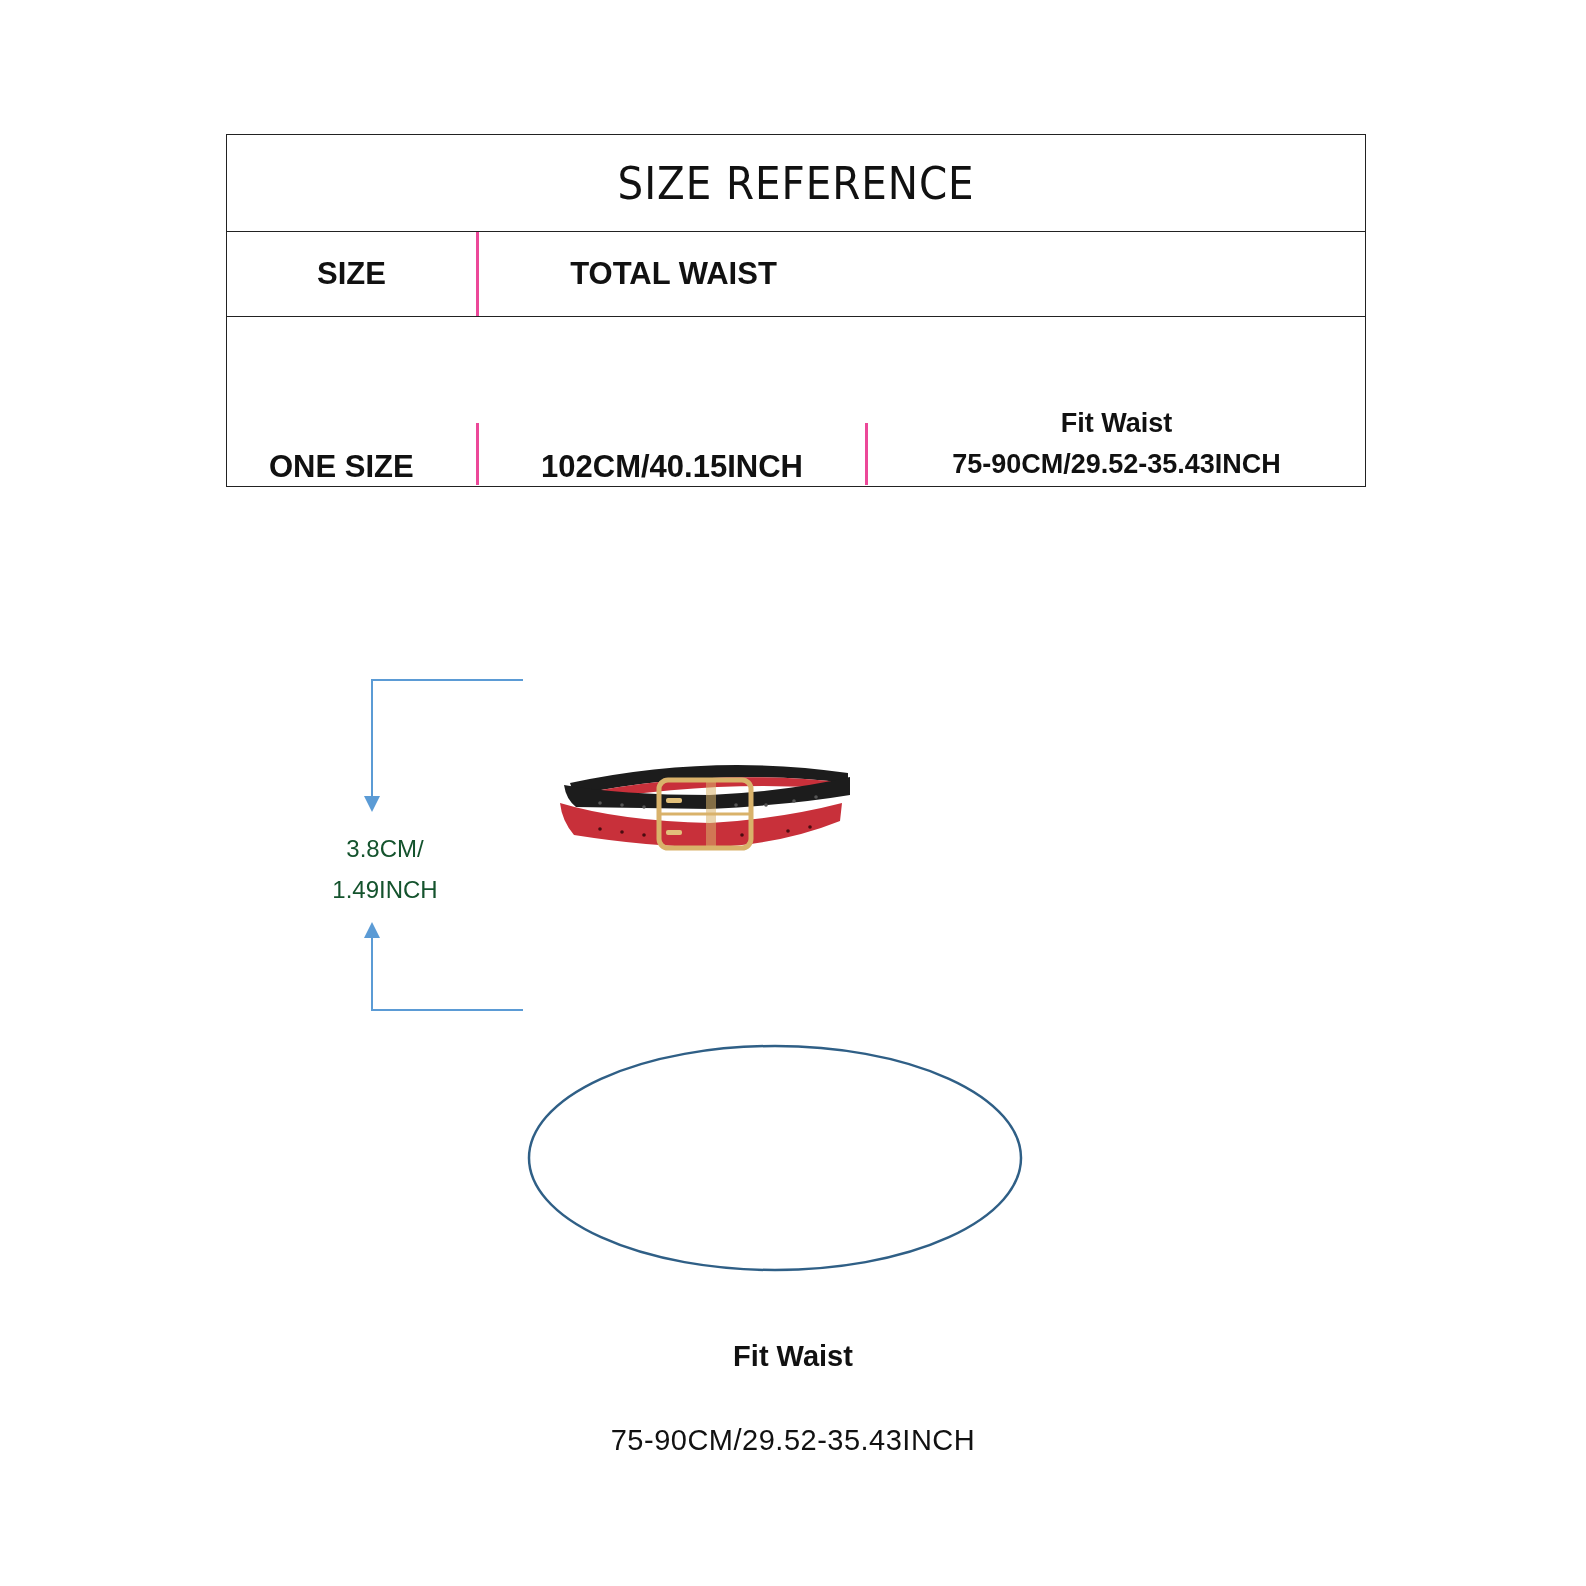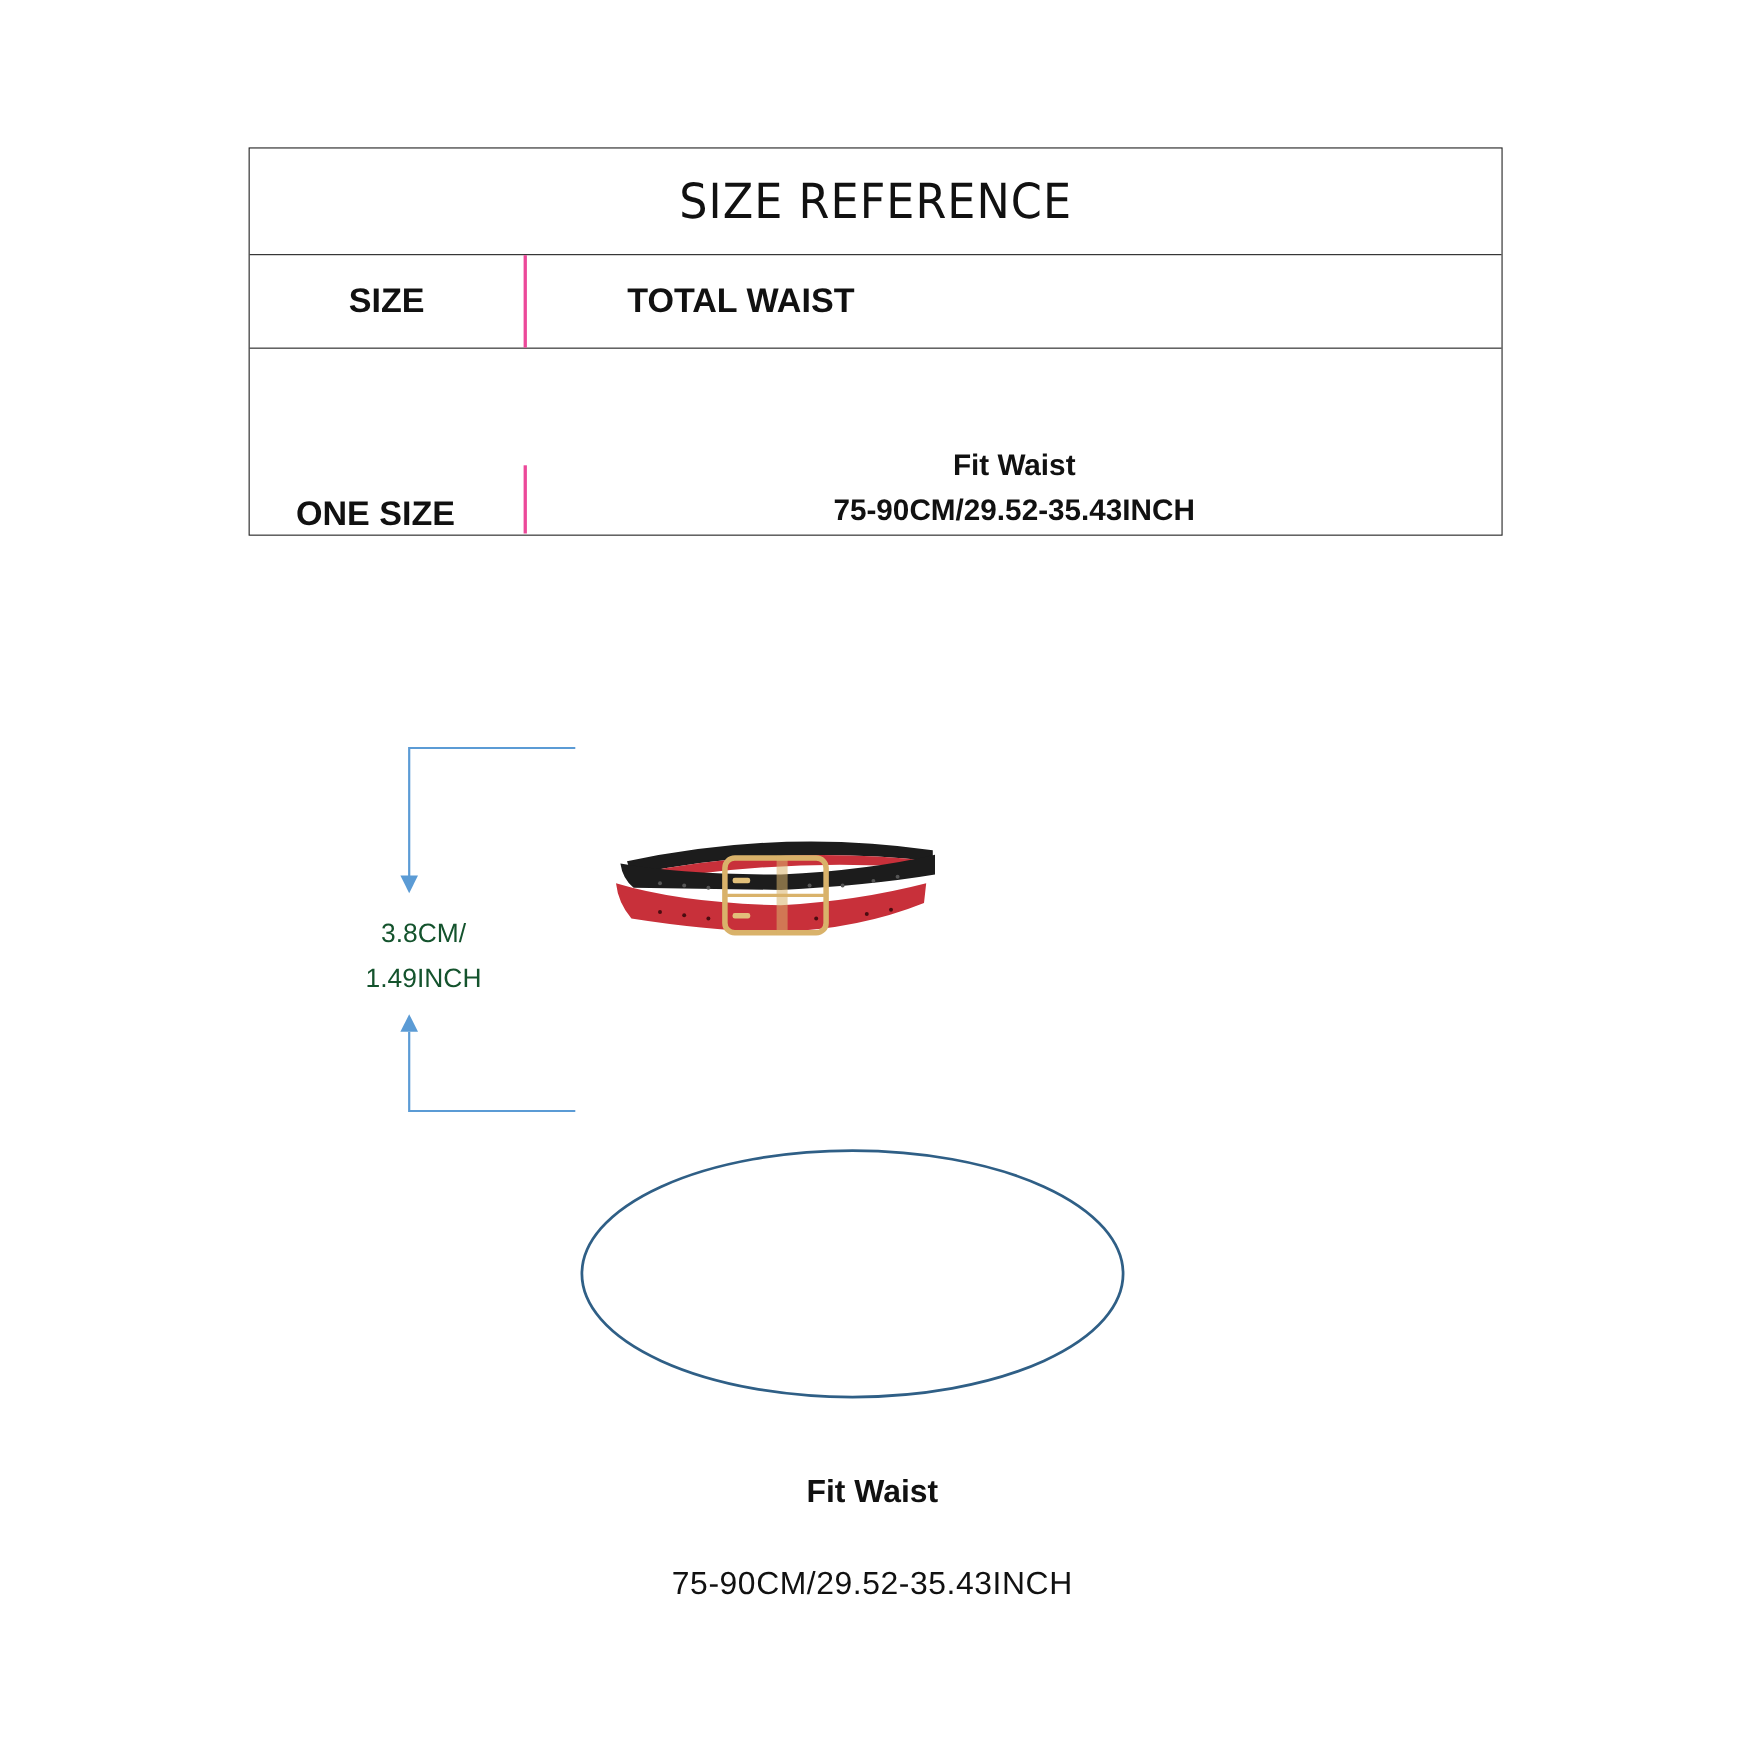--- a/index.html
+++ b/index.html
@@ -146,20 +146,21 @@
 <div class="size-table">
   <div class="table-title-row">
     <span class="table-title">SIZE REFERENCE</span>
   </div>
   <div class="header-row">
     <div class="cell c1">SIZE</div>
     <div class="cell c2">TOTAL WAIST</div>
   </div>
   <div class="data-row">
     <div class="cell c1">ONE SIZE</div>
+    <div class="cell c2">102CM/40.15INCH</div>
     <div class="cell c3">
       <span>Fit Waist</span>
       <span>75-90CM/29.52-35.43INCH</span>
     </div>
   </div>
 </div>
 
 <div class="measure">
   <svg width="240" height="380" viewBox="0 0 240 380">
 

